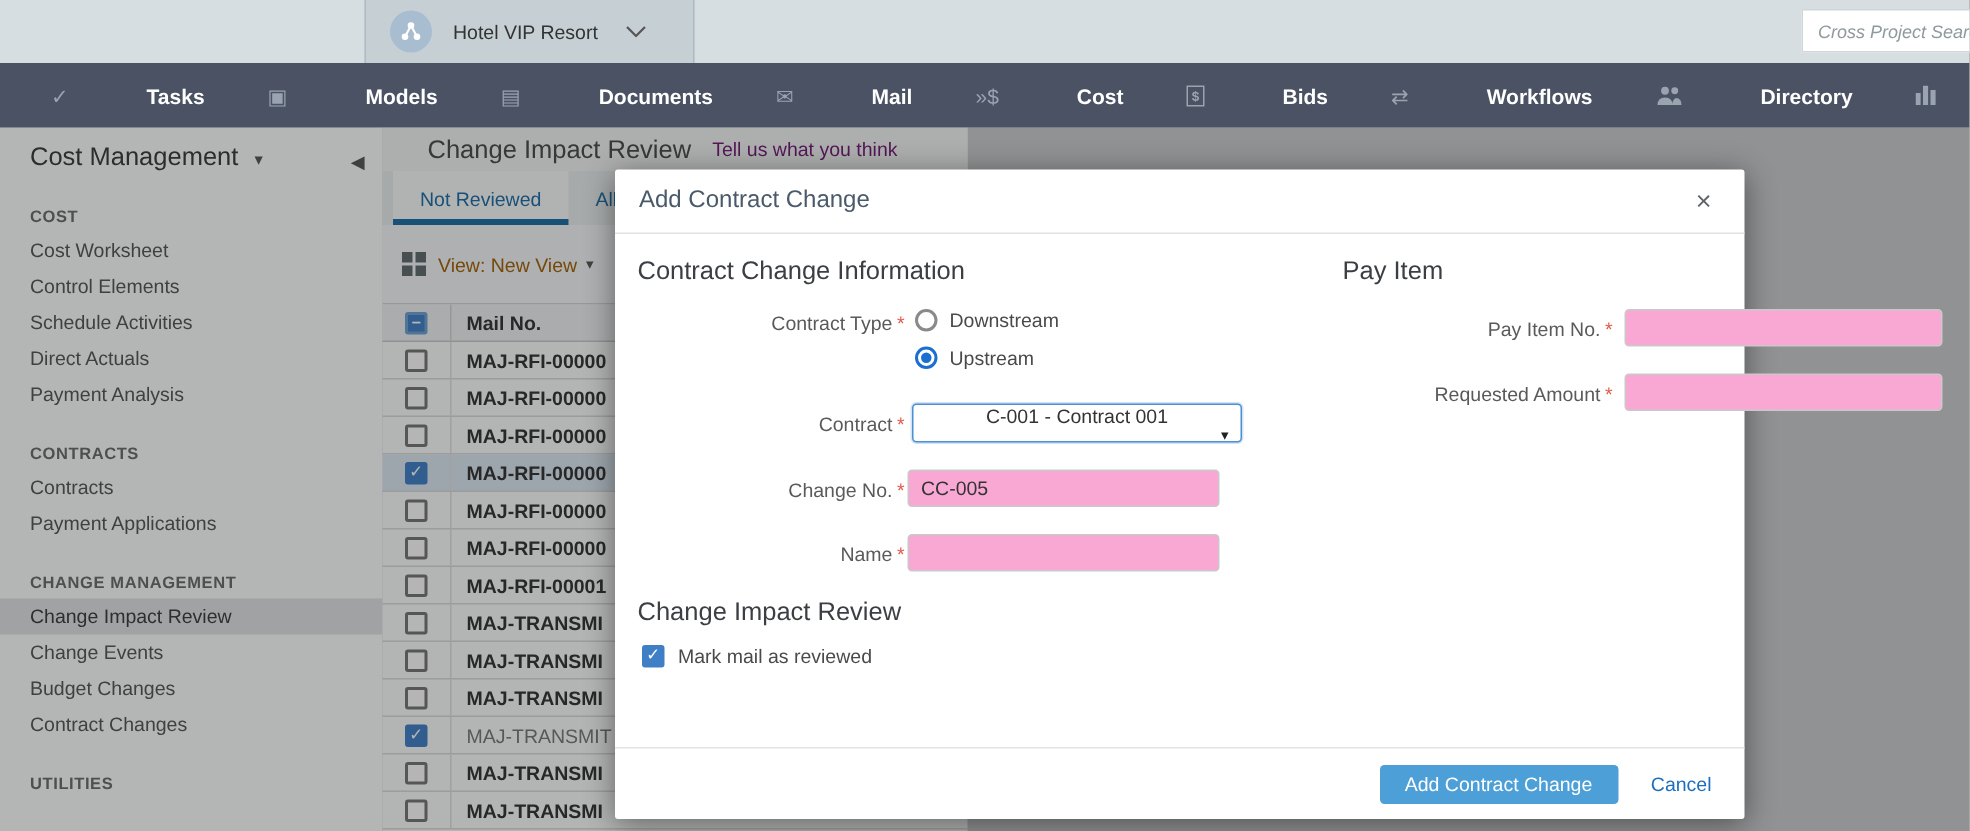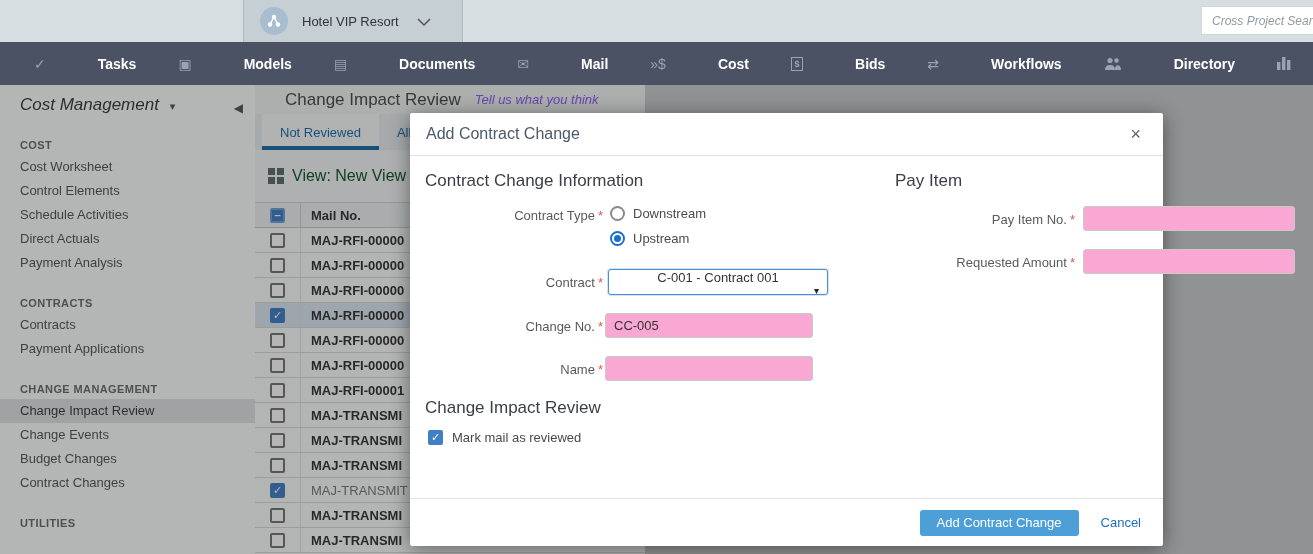--- a/index.html
+++ b/index.html
@@ -30,43 +30,43 @@
   .nav-ico { color:#9aa3b0; font-size:14px; margin-right:8px; line-height:1; }
   .nav-ico svg { display:block; }
   .nav-lbl { color:#ffffff; font-size:14px; font-weight:bold;margin-left:44px; }
   .bids-box { display:inline-flex; align-items:center; justify-content:center; width:12px; height:14px;
               border:1px solid #9aa3b0; color:#9aa3b0; font-size:9px; font-weight:bold; margin-right:8px; }
 
   
   .content { position:absolute; top:85px; left:0; width:1313px; height:469px; background:#c9cbcc; }
 
   .sidebar { position:absolute; left:0; top:0; width:255px; height:469px; background:#fbfcfc; }
-  .sb-head { display:flex; align-items:flex-end; padding:10px 12px 2px 20px;font-style:italic; }
+  .sb-head { display:flex; align-items:flex-end; padding:10px 12px 2px 20px; }
   .sb-title { font-size:17px; color:#3a3a3a; cursor:pointer; }
   .sb-title .caret { font-size:11px; color:#555; margin-left:6px; }
   .sb-collapse { margin-left:auto; color:#555; font-size:12px; cursor:pointer; }
   .sb-section { margin-top:18px; }
   .sb-sec-head { font-size:11px; font-weight:bold; color:#6b6b6b; letter-spacing:.4px; padding:4px 20px; }
   .sb-item { font-size:13px; color:#555; padding:4px 20px; line-height:16px; cursor:pointer; }
   .sb-item.selected { background:#e0e1e2; color:#3c3c3c; }
 
   .card { position:absolute; left:255px; top:0; width:390px; height:469px; background:#fafbfb; }
   .titlebar { height:29px; background:#f1f2f3; display:flex; align-items:center; padding-left:30px; }
   .page-title { font-size:17px; color:#4a4a4a; }
-  .feedback { font-size:13px; color:#8b5cf6; margin-left:14px; cursor:pointer;font-style:italic; }
+  .feedback { font-size:13px; color:#701a75; margin-left:14px; cursor:pointer; }
   .tabs { height:36px; background:#e9eced; display:flex; align-items:flex-end; padding-left:7px; }
   .tab { font-size:13px; color:#1d6ca5; padding:0 18px; height:36px; display:flex; align-items:center; cursor:pointer; }
   .tab.active { background:#f7f9fa; border-bottom:4px solid #1d6ca5; padding-top:4px; }
   .toolbar { height:53px; background:#f3f5f6; display:flex; align-items:center; padding-left:13px;
              border-bottom:1px solid #d5d5d5; }
   .view-ctl { display:flex; align-items:center; cursor:pointer; }
   .grid-ico { width:16px; height:16px; margin-right:8px; display:inline-grid;
               grid-template-columns:7px 7px; grid-template-rows:7px 7px; gap:2px; }
   .grid-ico b { background:#5f6a6e; }
-  .view-lbl { font-size:16px; color:#14532d; }
+  .view-lbl { font-size:13px; color:#a16207; }
   .view-caret { font-size:10px; color:#555; margin-left:6px; }
 
   .thead { height:25px; background:#eef0f1; border-bottom:1px solid #c9c9c9; display:flex; align-items:center; }
   .col-cb { width:45px; display:flex; justify-content:center; align-items:center; flex:none; }
   .col-mail { border-left:1px solid #d2d2d2; padding-left:10px; font-size:13px; font-weight:bold; color:#333;
               height:100%; display:flex; align-items:center; flex:1; overflow:hidden; white-space:nowrap; }
   .trow { height:25px; border-bottom:1px solid #d8d8d8; display:flex; align-items:center; }
   .trow .col-mail { border-left:1px solid #e0e0e0; }
   .trow.sel { background:#dce7f1; }
   .trow.read .col-mail { font-weight:normal; color:#777; }

